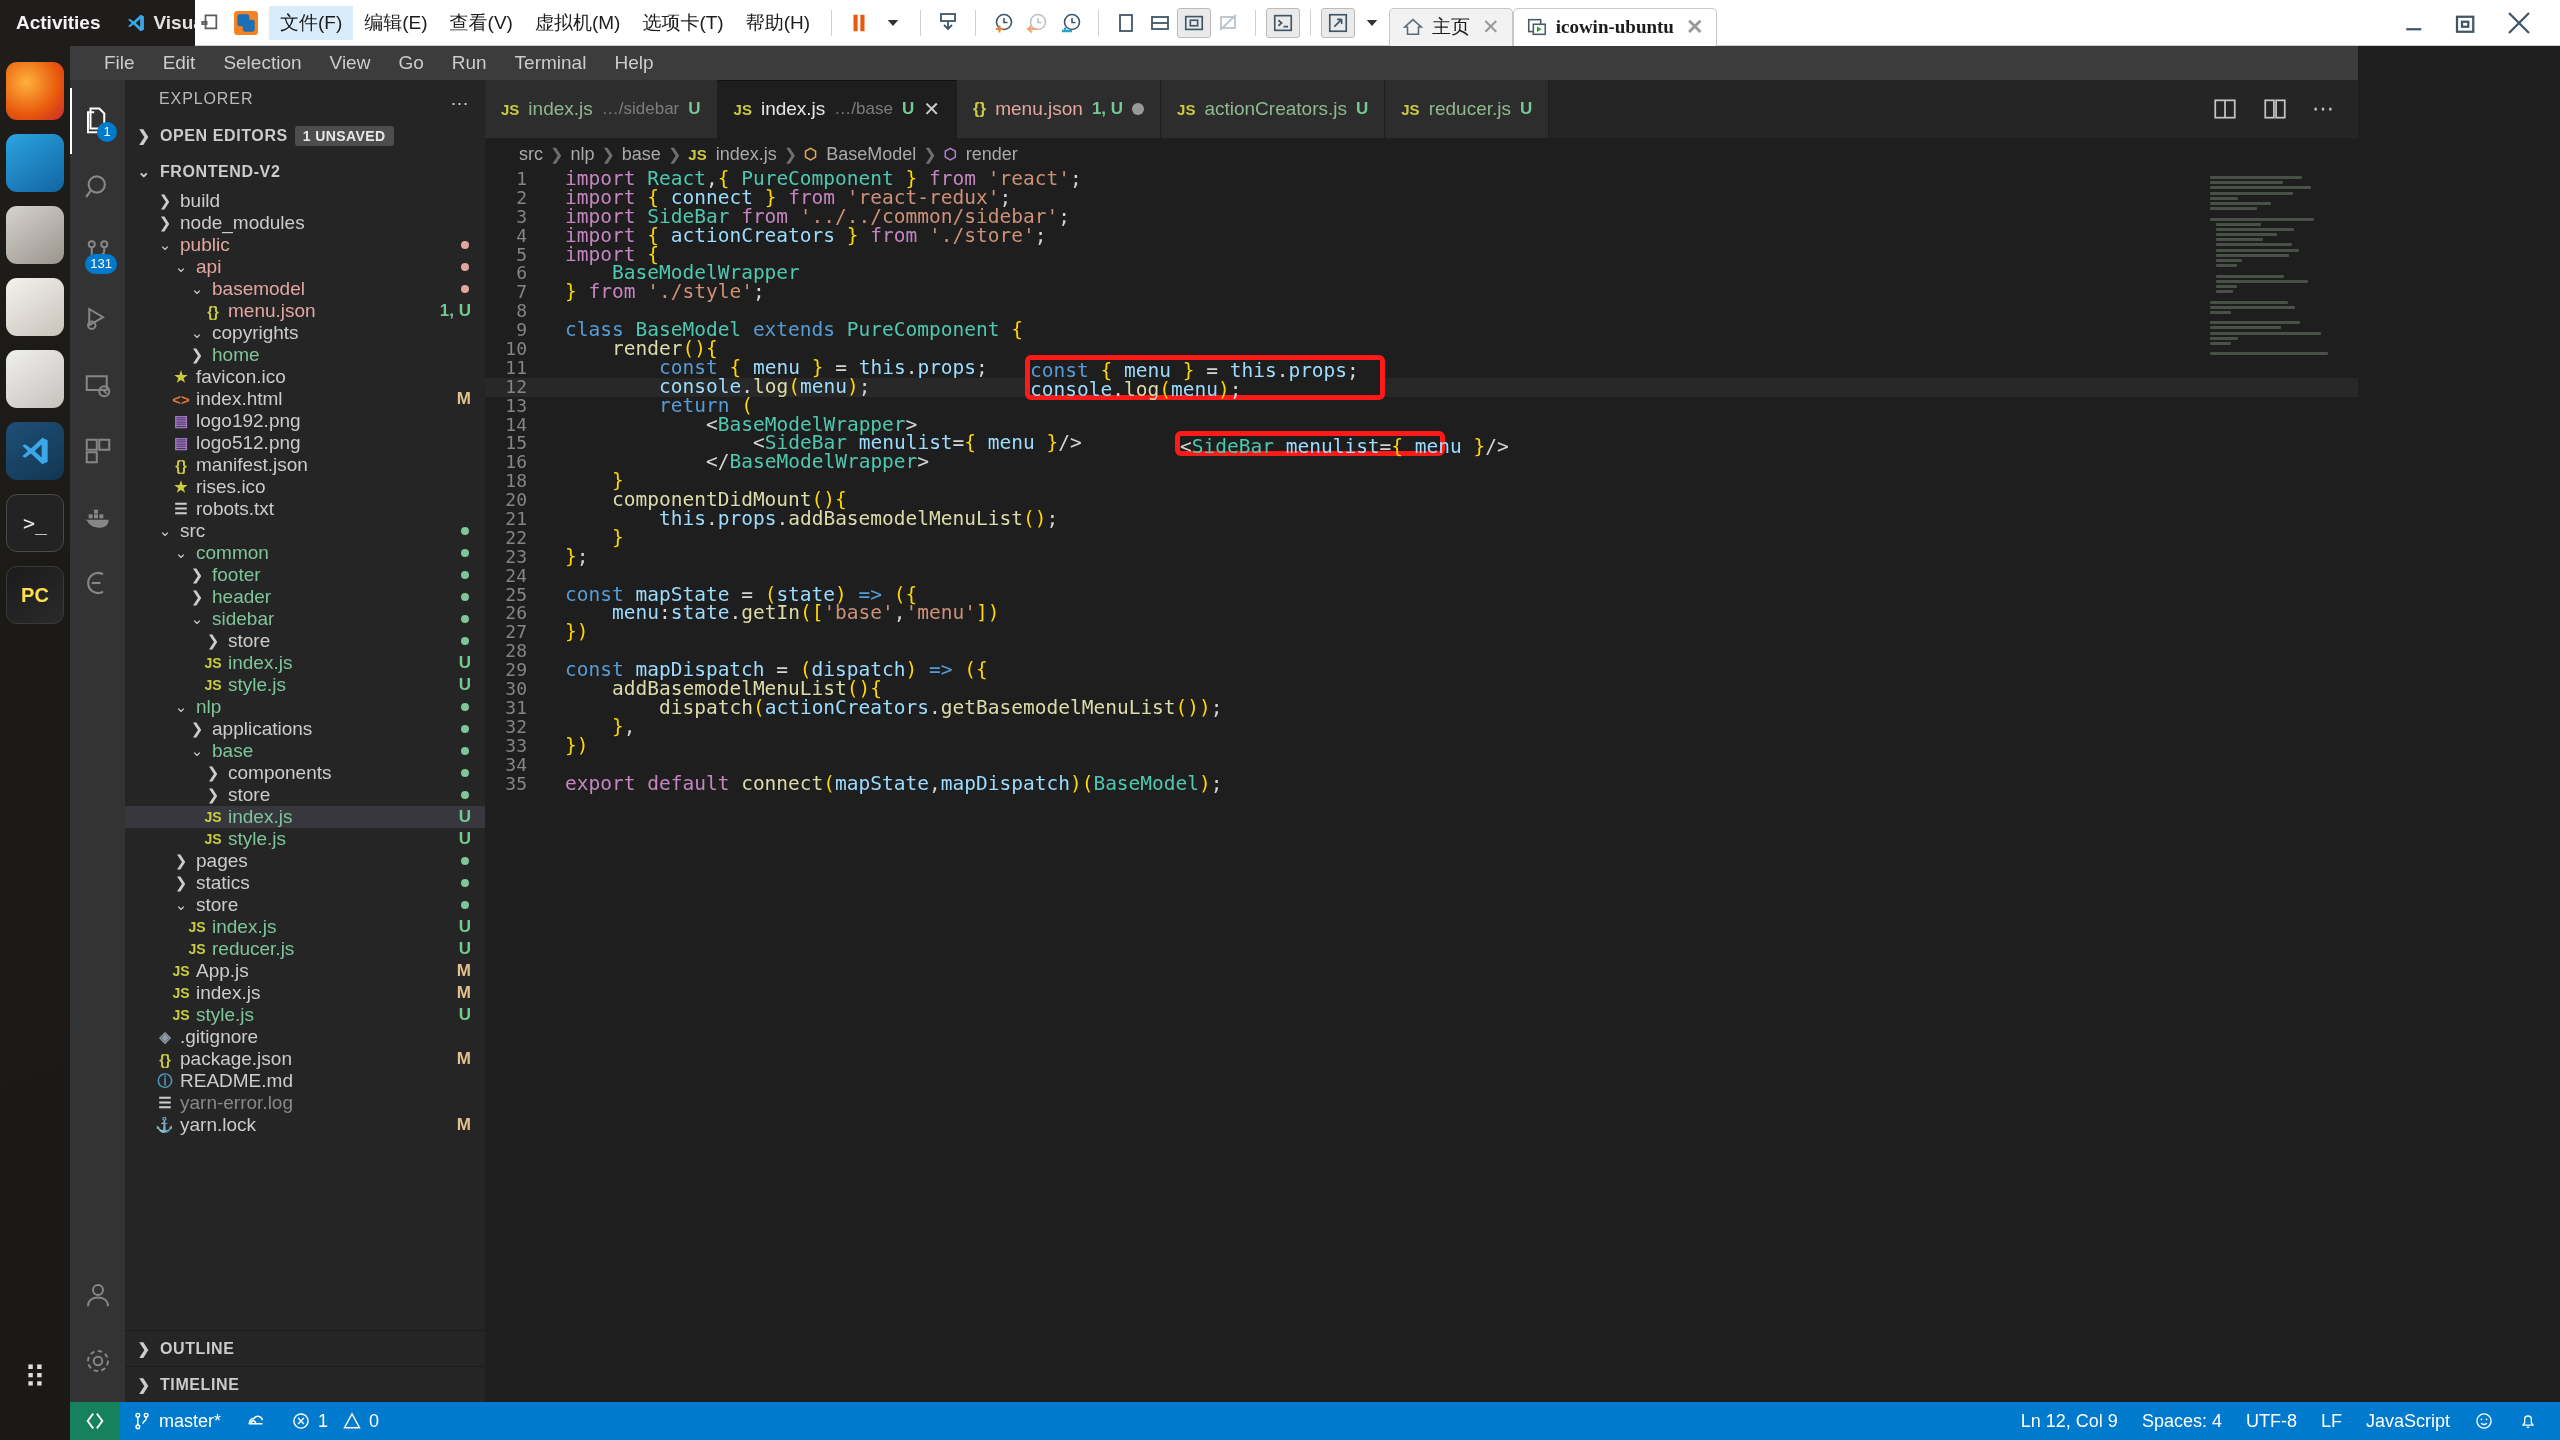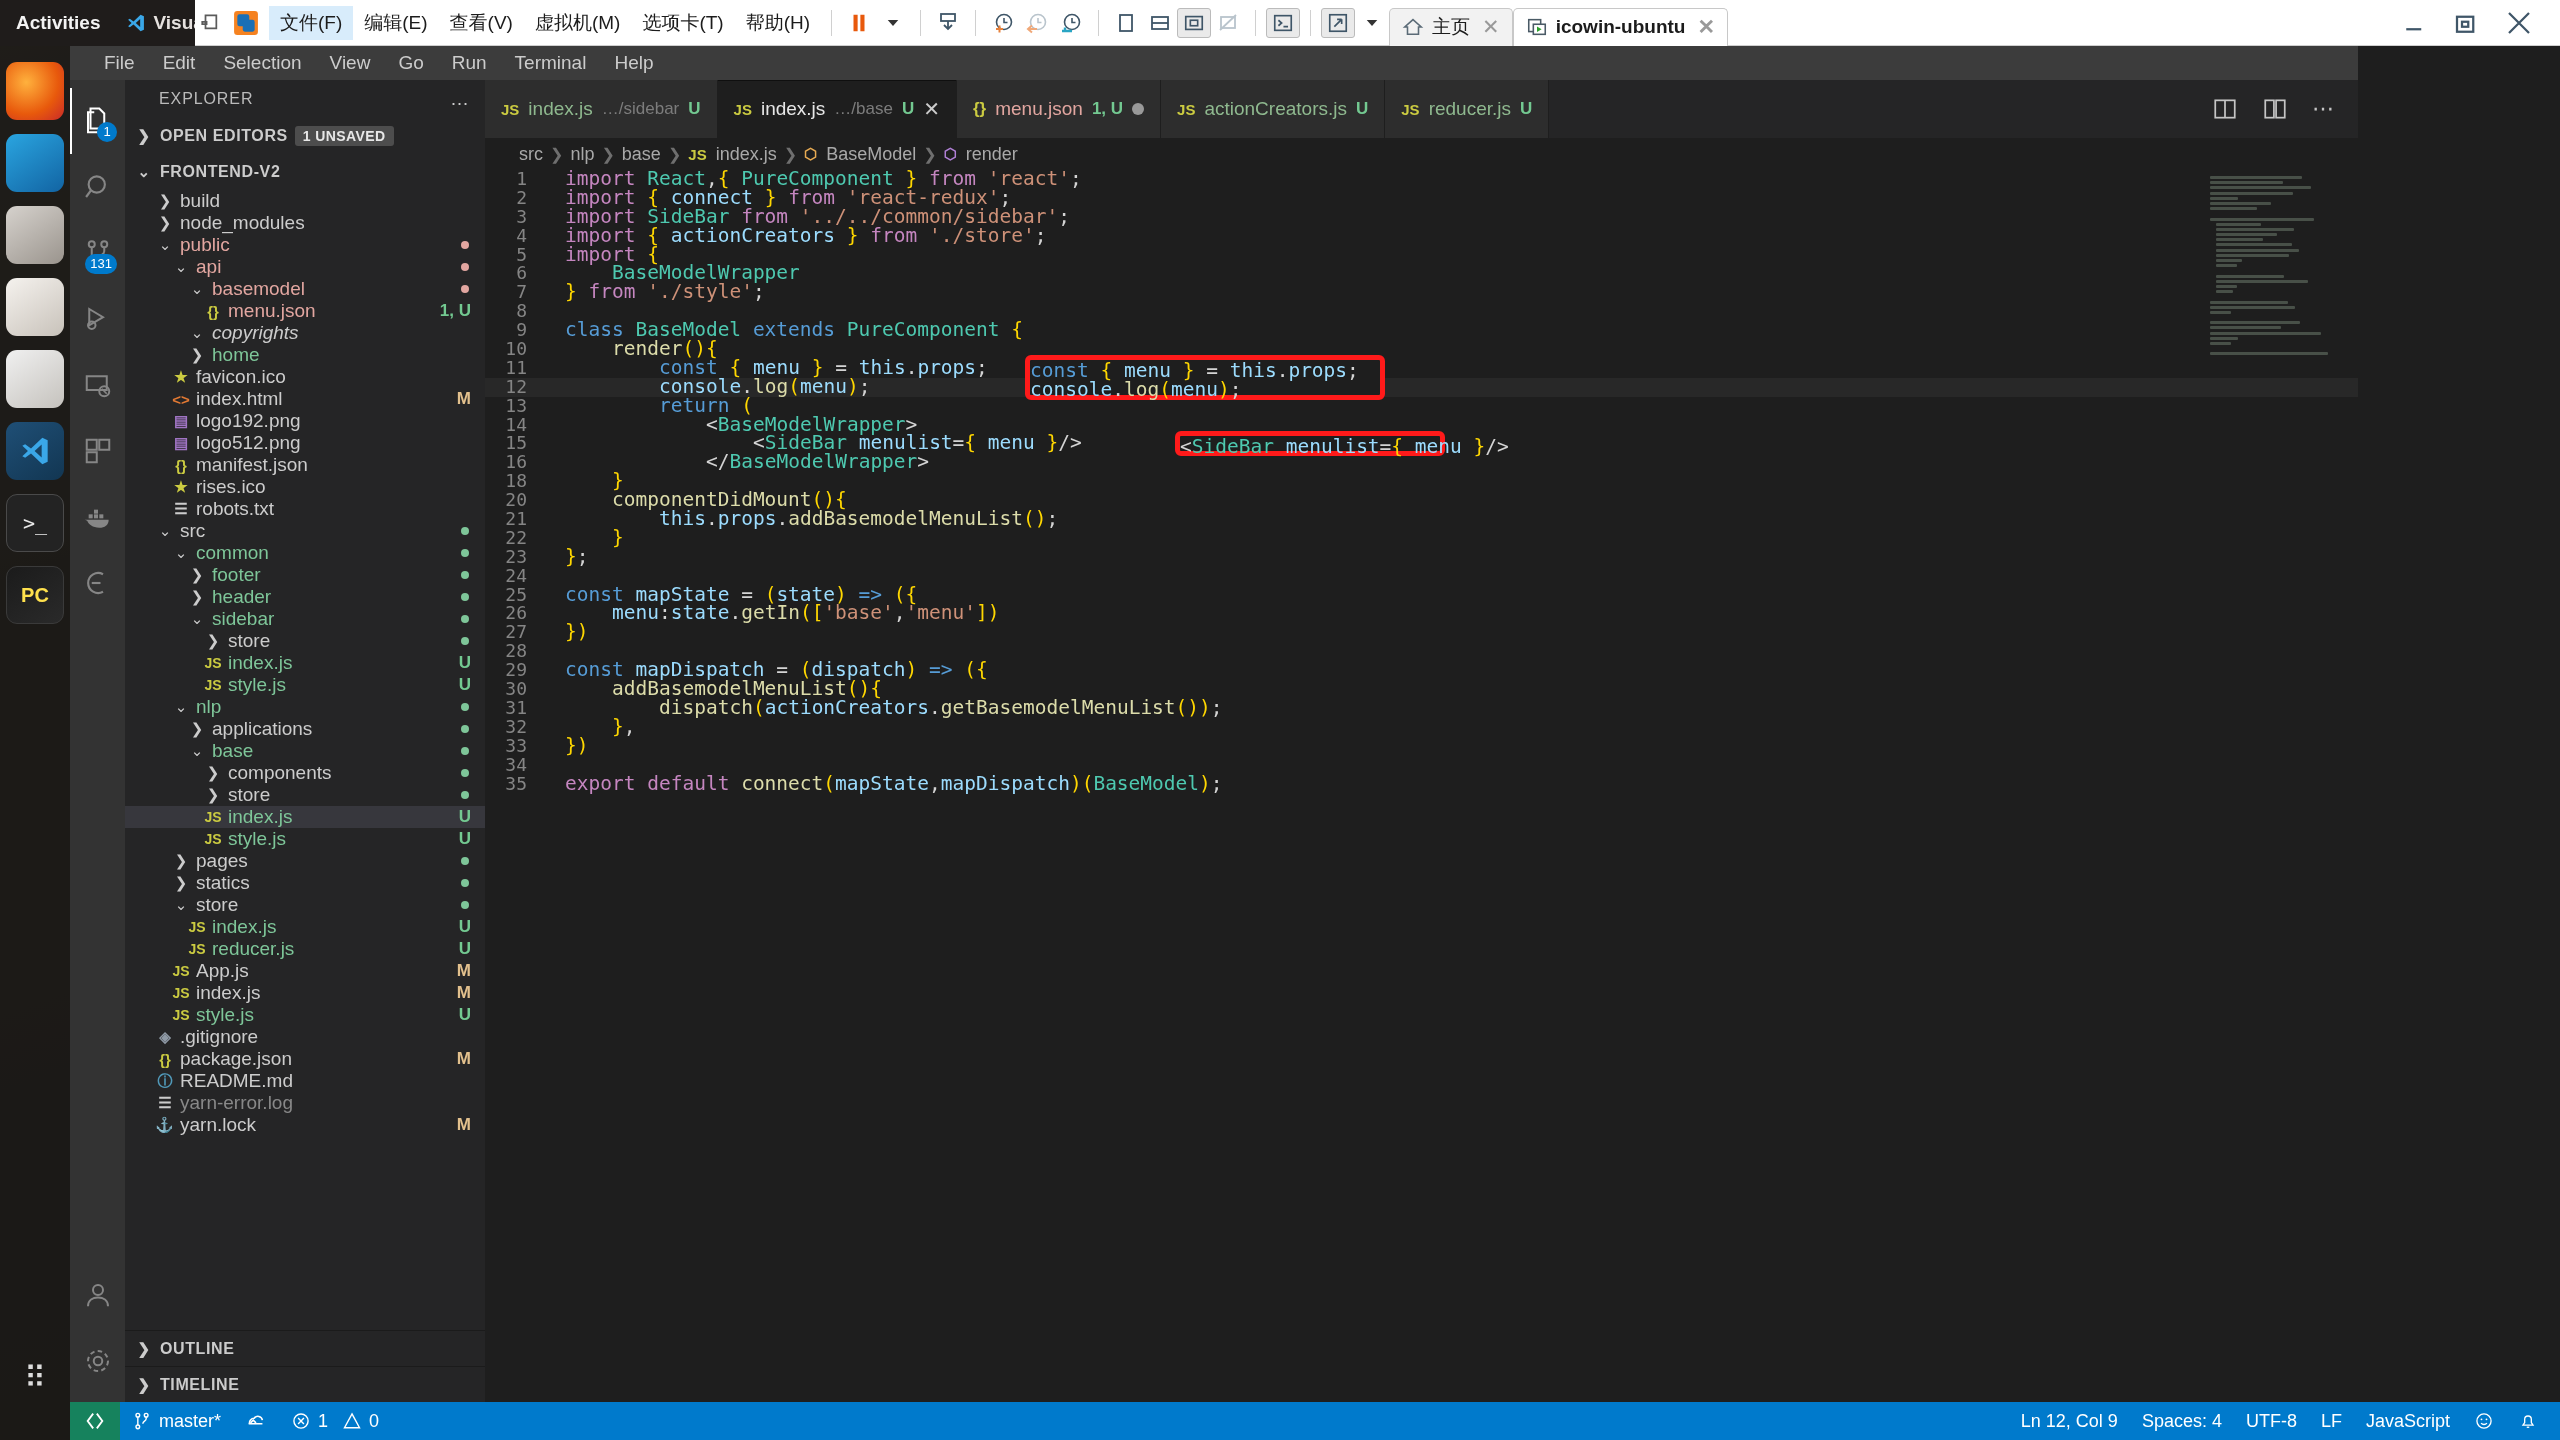--- a/index.html
+++ b/index.html
@@ -27,21 +27,21 @@
   #vm-pin { width:34px; display:flex; justify-content:center; color:#555; font-size:20px;}
   #vm-icon { width:26px;height:26px;margin:0 10px 0 4px; flex:none;}
   .vm-menu { padding:4px 11px; white-space:nowrap; }
   .vm-menu.active { background:#d8ecfb; }
   .vm-sep { width:1px;height:26px;background:#d0d0d0;margin:0 10px; flex:none;}
   .vm-tool { width:34px;height:30px;display:flex;align-items:center;justify-content:center;flex:none;}
   .vm-tool.boxed { border:1px solid #bbb; border-radius:3px; background:#eaeaea; }
   .vmtab { display:flex;align-items:center;gap:8px; height:38px; padding:0 12px;
     border:1px solid #c8c8c8; border-bottom:none; border-radius:5px 5px 0 0;
     background:#f2f2f2; margin-top:8px; font-size:19px; white-space:nowrap;}
-  .vmtab.sel { background:#ffffff; font-weight:bold; }
+  .vmtab.sel { background:#ffffff; font-weight:bold;font-family:Liberation Serif, serif; }
   .vmtab .x { color:#999; font-size:21px; margin-left:4px; }
   #vm-winbtns { margin-left:auto; display:flex; align-items:center; gap:22px; padding-right:26px; color:#3a4a55;}
 
   
   #wallpaper { position:absolute; left:0; top:46px; width:115px; height:1394px;
     background:linear-gradient(160deg,#6d7a4a 0%,#4e5c33 40%,#3a4427 100%); z-index:5;}
   #dock { position:absolute; left:0; top:46px; width:70px; height:1394px;
     background:rgba(25,22,21,.93); z-index:10; padding-top:10px;}
   .dock-ico { width:58px;height:58px;margin:6px auto 14px auto;border-radius:11px;
     display:flex;align-items:center;justify-content:center; font-size:26px; color:#fff;}
@@ -454,21 +454,21 @@
             <span class="nm" style="color: rgb(226, 166, 160);">basemodel</span>
             <span class="dot" style="background: rgb(226, 166, 160);"></span>
           </div>
           <div class="row" style="padding-left: 78px;">
             <span class="ico" style="color: rgb(203, 203, 65); font-weight: bold;">{}</span>
             <span class="nm" style="color: rgb(226, 166, 160);">menu.json</span>
             <span class="st" style="color: rgb(115, 201, 145);">1, U</span>
           </div>
           <div class="row" style="padding-left: 62px;">
             <span class="ico" style="color: rgb(204, 204, 204); font-size: 15px;">⌄</span>
-            <span class="nm" style="color: rgb(204, 204, 204); font-style: italic;">copyrights</span>
+            <span class="nm" style="color: rgb(204, 204, 204);">copyrights</span>
           </div>
           <div class="row" style="padding-left: 62px;">
             <span class="ico" style="color: rgb(204, 204, 204); font-size: 15px;">❯</span>
             <span class="nm" style="color: rgb(126, 198, 153);">home</span>
           </div>
           <div class="row" style="padding-left: 46px;">
             <span class="ico" style="color: rgb(203, 203, 65); font-weight: bold;">★</span>
             <span class="nm" style="color: rgb(204, 204, 204);">favicon.ico</span>
           </div>
           <div class="row" style="padding-left: 46px;">

